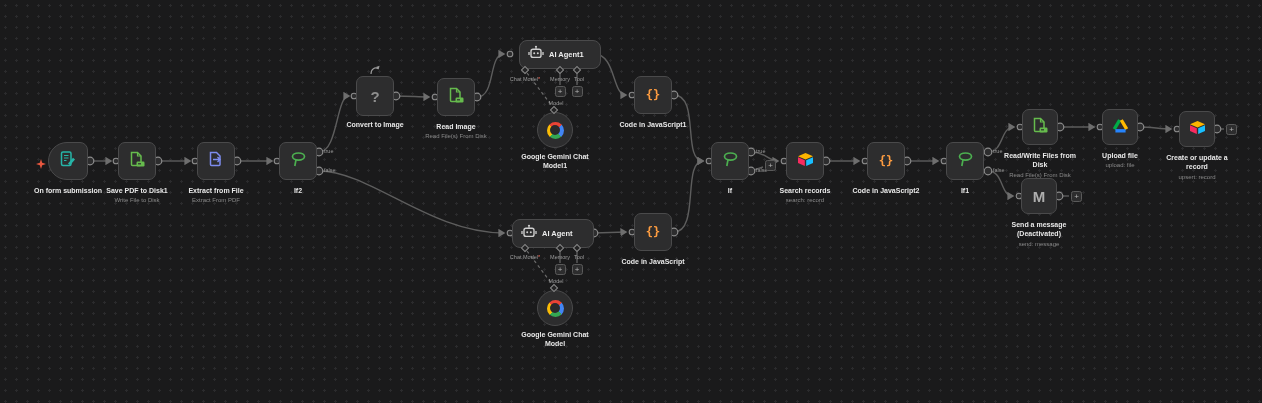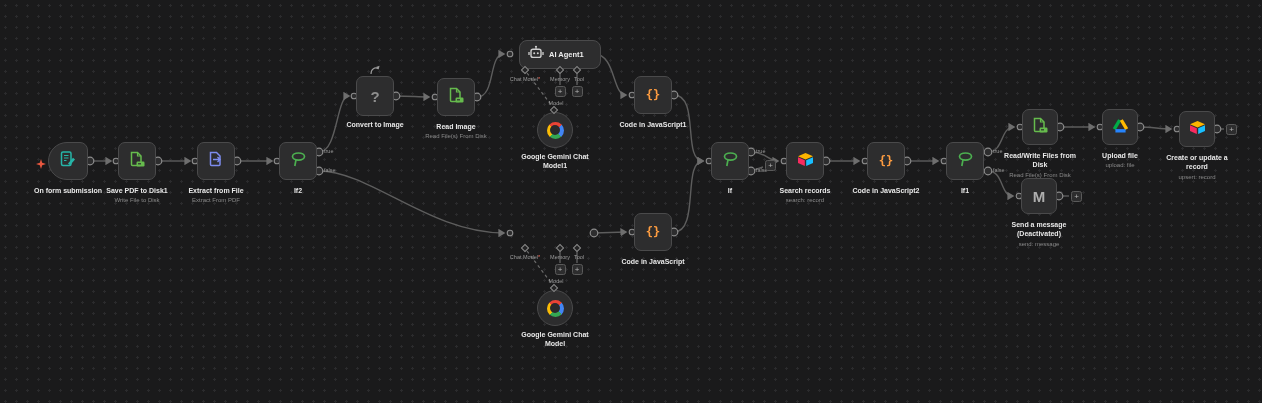--- a/index.html
+++ b/index.html
@@ -246,20 +246,33 @@
         <span class="gbar"></span>
       </span>
   </div>
   <div class="nlabel" style="left:555px;top:152px;"><span>Google Gemini Chat Model1</span></div>
 
   <div class="node sq" style="left:634px;top:76px;">
     <span class="code-glyph">{}</span>
   </div>
   <div class="nlabel" style="left:653px;top:120px;"><span>Code in JavaScript1</span></div>
 
+  <div class="node agent" style="left:512px;top:219px;">
+    <span>
+      <svg width="16" height="15" viewBox="0 0 16 15">
+          <circle cx="8" cy="1.8" r="1.1" fill="#cfcfcf"></circle>
+          <path d="M8 2.8 V4.2" stroke="#cfcfcf" stroke-width="1"></path>
+          <rect x="3" y="4.2" width="10" height="8.2" rx="2" fill="none" stroke="#cfcfcf" stroke-width="1.4"></rect>
+          <circle cx="6.2" cy="8.2" r="1" fill="#cfcfcf"></circle>
+          <circle cx="9.8" cy="8.2" r="1" fill="#cfcfcf"></circle>
+          <path d="M1 7 v3 M15 7 v3" stroke="#cfcfcf" stroke-width="1.3"></path>
+        </svg>
+    </span>
+    <span class="agent-title">AI Agent</span>
+  </div>
   <div class="diamond" style="left:522px;top:245px;"></div>
   <div class="diamond" style="left:557px;top:245px;"></div>
   <div class="diamond" style="left:574px;top:245px;"></div>
   <span class="sublbl" style="left:525px;top:254px;"><span>Chat Model</span><span class="req">*</span></span>
   <span class="sublbl" style="left:560px;top:254px;">Memory</span>
   <span class="sublbl" style="left:579px;top:254px;">Tool</span>
   <div class="plus" style="left:554.5px;top:264px;">+</div>
   <div class="plus" style="left:571.5px;top:264px;">+</div>
 
   <span class="sublbl" style="left:556px;top:278px;">Model</span>

